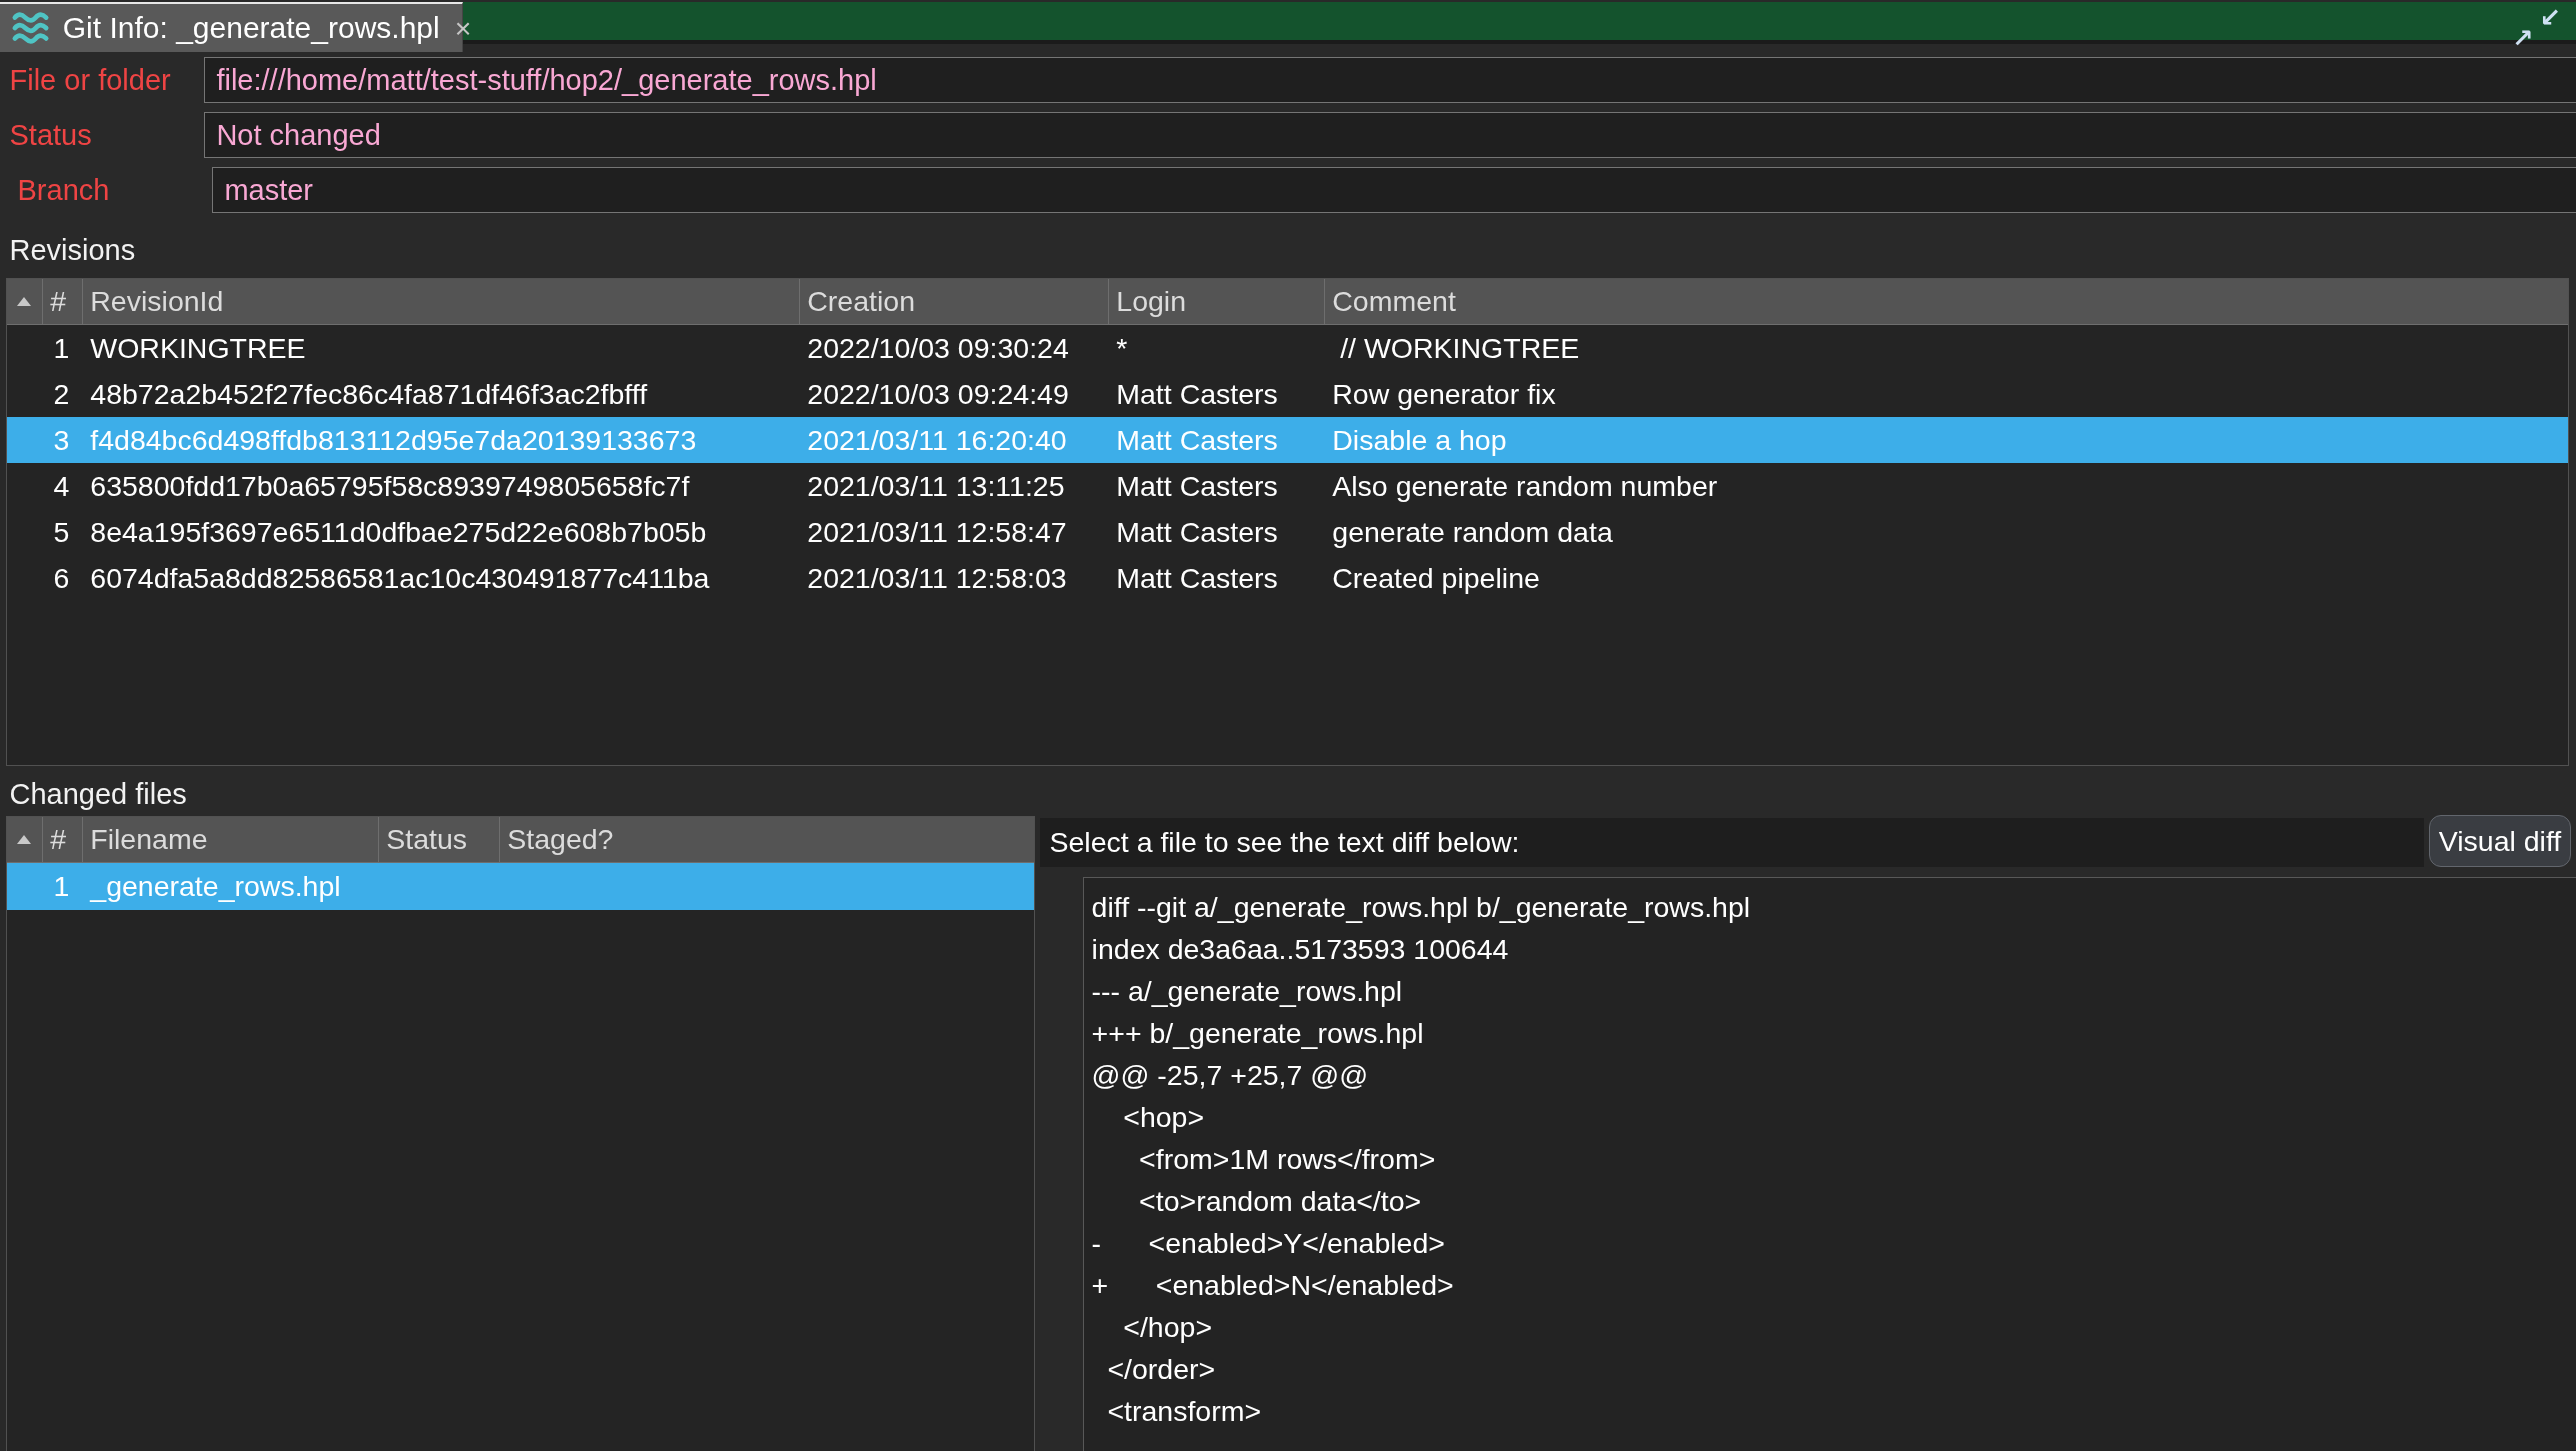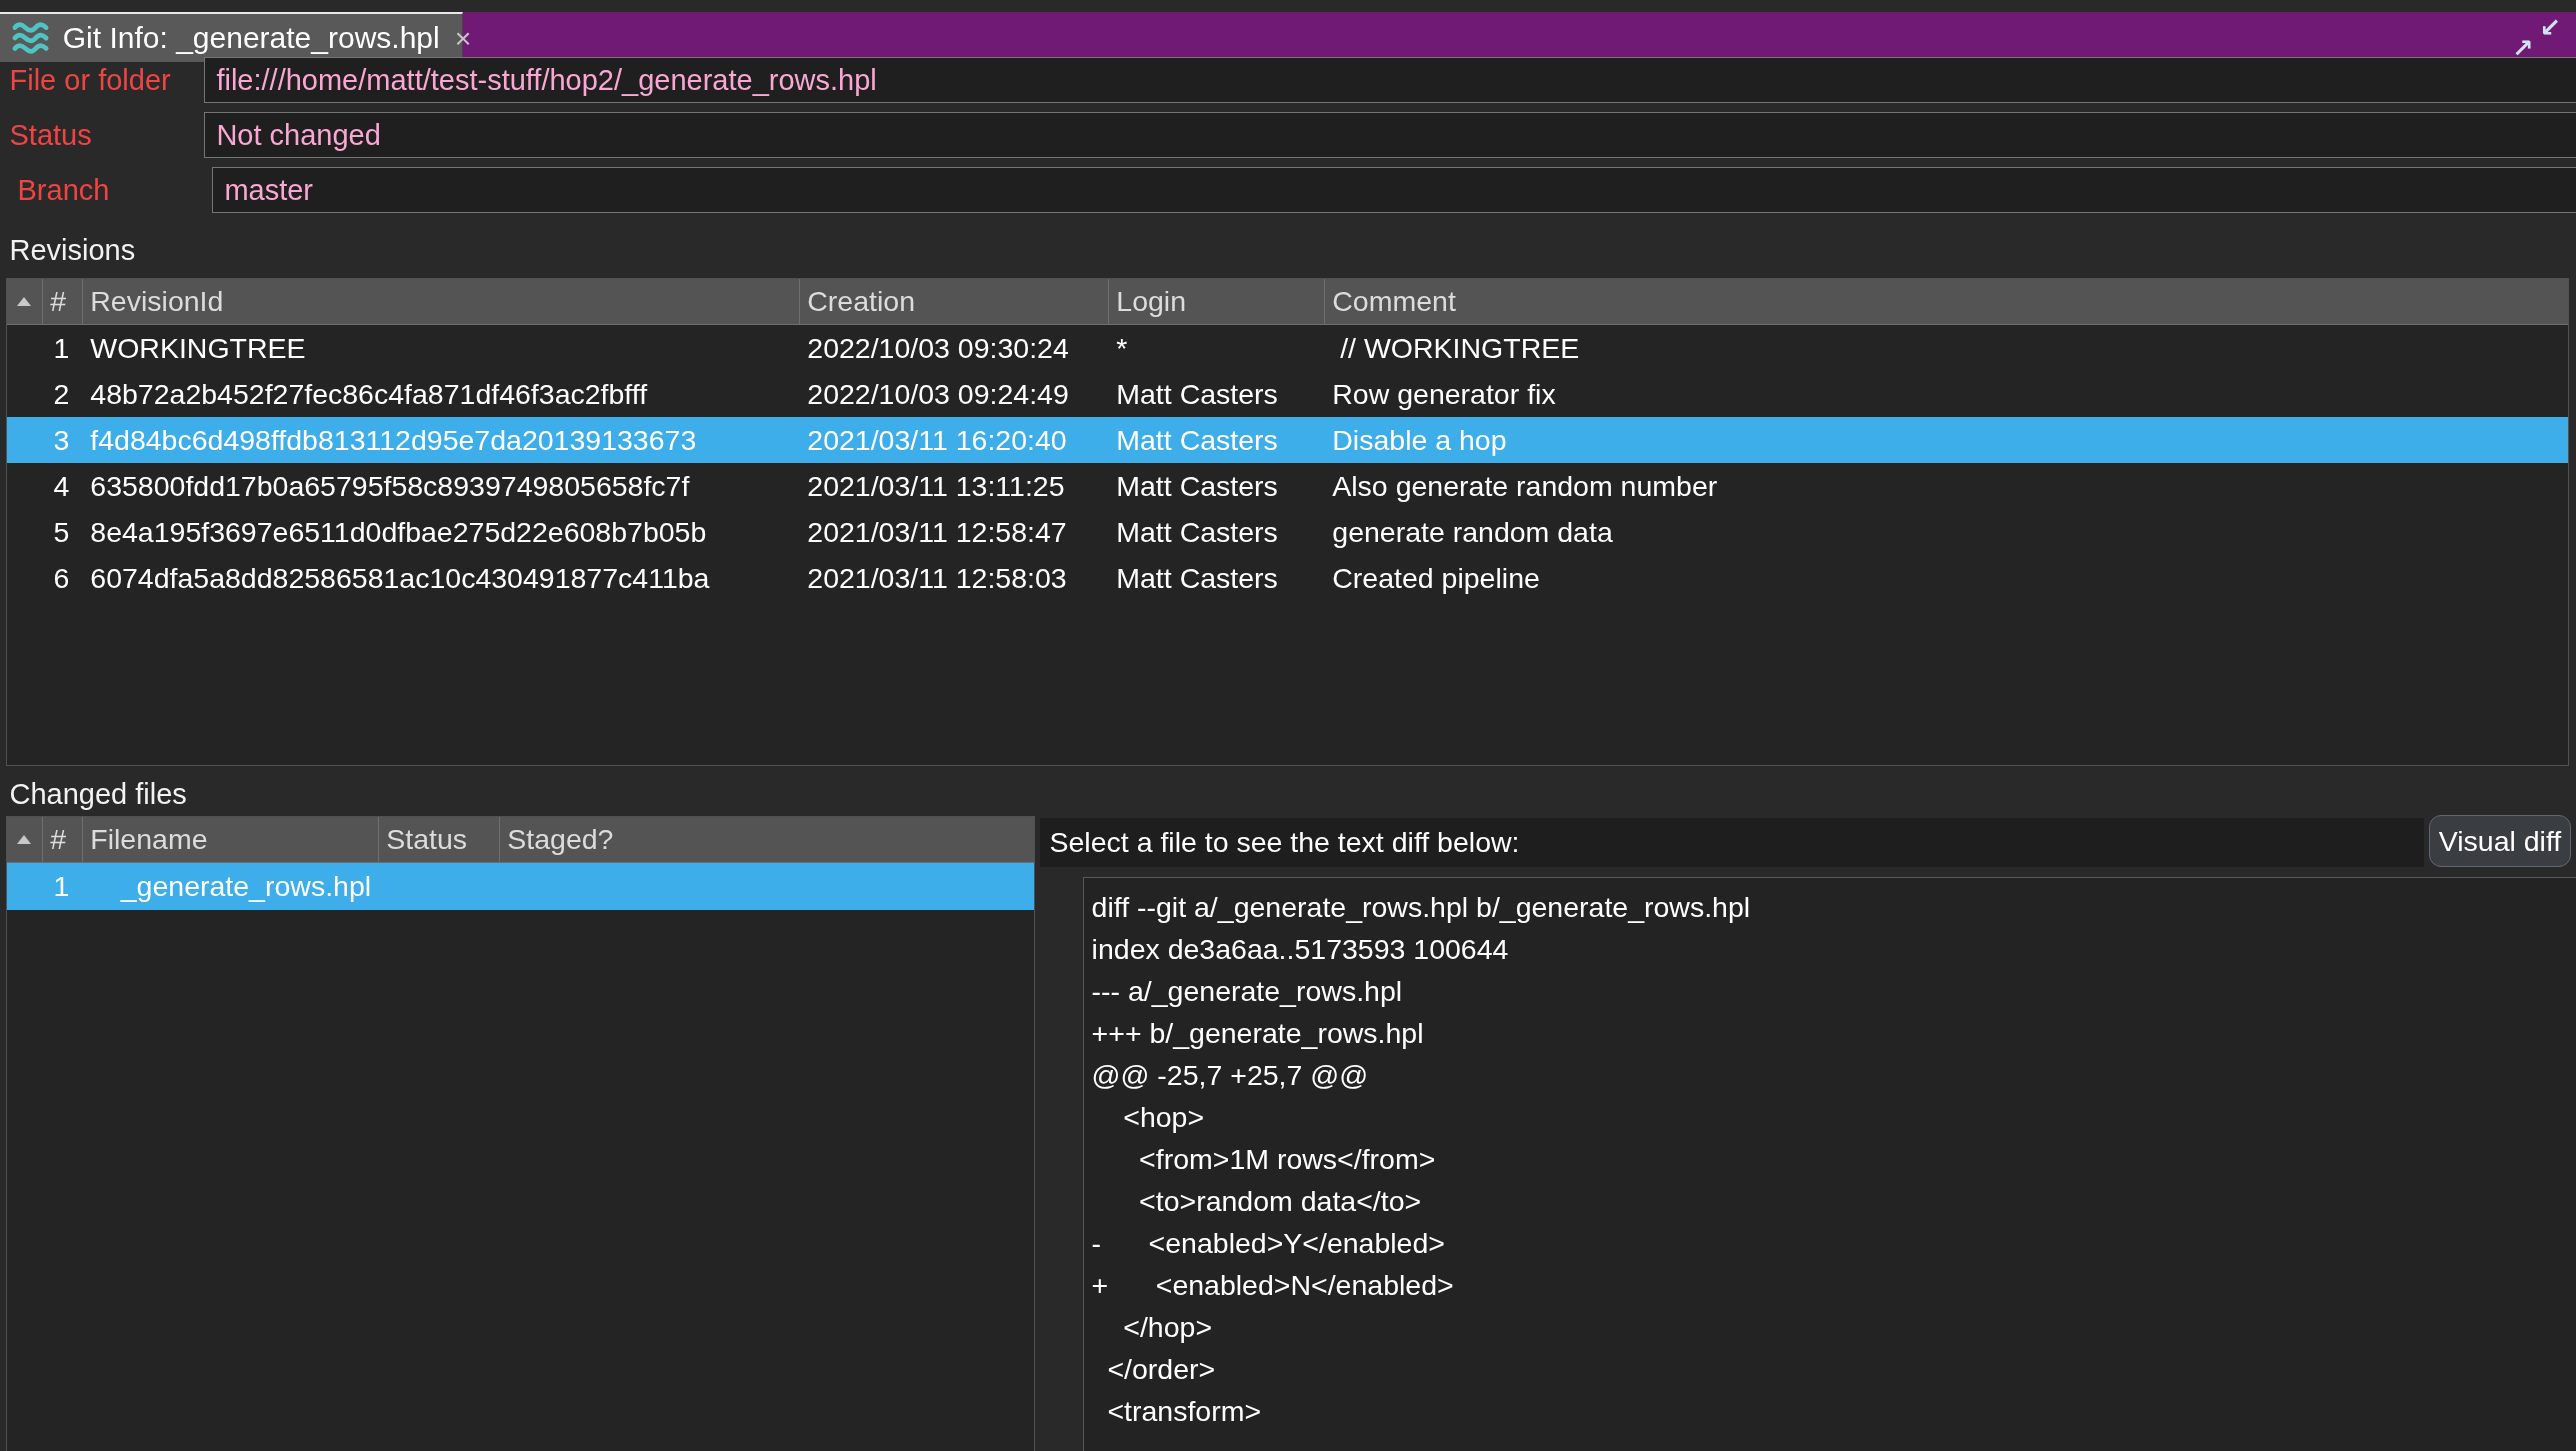--- a/index.html
+++ b/index.html
@@ -7,22 +7,22 @@
   body {
     position:relative;
     background:#292929;
     font-family:"Liberation Sans","DejaVu Sans",sans-serif;
     color:#ffffff;
   }
   :root { --sel:#3daee9; --teal:#4fc4c4; }
 
   
   .tabbar {
-    position:absolute; left:0; top:12px; width:2576px; height:49px;
-    background:#701a75; border-bottom:4.7px solid #1b1b1b;
+    position:absolute; left:0; top:2px; width:2576px; height:42px;
+    background:#14532d; border-bottom:4.7px solid #1b1b1b;
   }
   .tab {
     position:absolute; left:0; top:0; width:463px; height:50px;
     background:#595959;
     border-top:2.8px solid #e8e8e8; border-right:1.9px solid #454545;
     display:flex; align-items:center; gap:11.4px; padding:0 11.4px;
   }
   .tab-title { font-size:30px; color:#ffffff; white-space:nowrap; }
   .tab-close { font-size:28.5px; color:#c6c6c6; margin-left:3.8px; line-height:1; }
   .waves-icon { width:40px; height:36px; flex:0 0 auto; }
@@ -75,21 +75,21 @@
 
   .tr { display:flex; height:46px; font-size:28.5px; color:#ffffff; align-items:center; }
   #changed-table .tr { height:47px; }
   .tr.selected { background:var(--sel); }
   .td { padding:0 7.6px; white-space:pre; overflow:hidden; }
   .td.num { width:76px; text-align:right; padding-right:13.3px; flex:0 0 auto; }
   .td.id { width:717px; flex:0 0 auto; }
   .td.creation { width:309px; flex:0 0 auto; }
   .td.login { width:216px; flex:0 0 auto; }
   .td.comment { flex:1; }
-  .td.filename { width:296px; flex:0 0 auto;text-align:right; }
+  .td.filename { width:296px; flex:0 0 auto; }
   .td.status { width:121px; flex:0 0 auto; }
   .td.staged { flex:1; }
 
   
   .prompt {
     position:absolute; left:1040px; top:818px; width:1384px; height:49px;
     background:#1e1e1e; color:#ffffff; font-size:28.5px;
     display:flex; align-items:center; padding:0 9.5px; white-space:nowrap; overflow:hidden;
   }
   .vdiff-btn {

